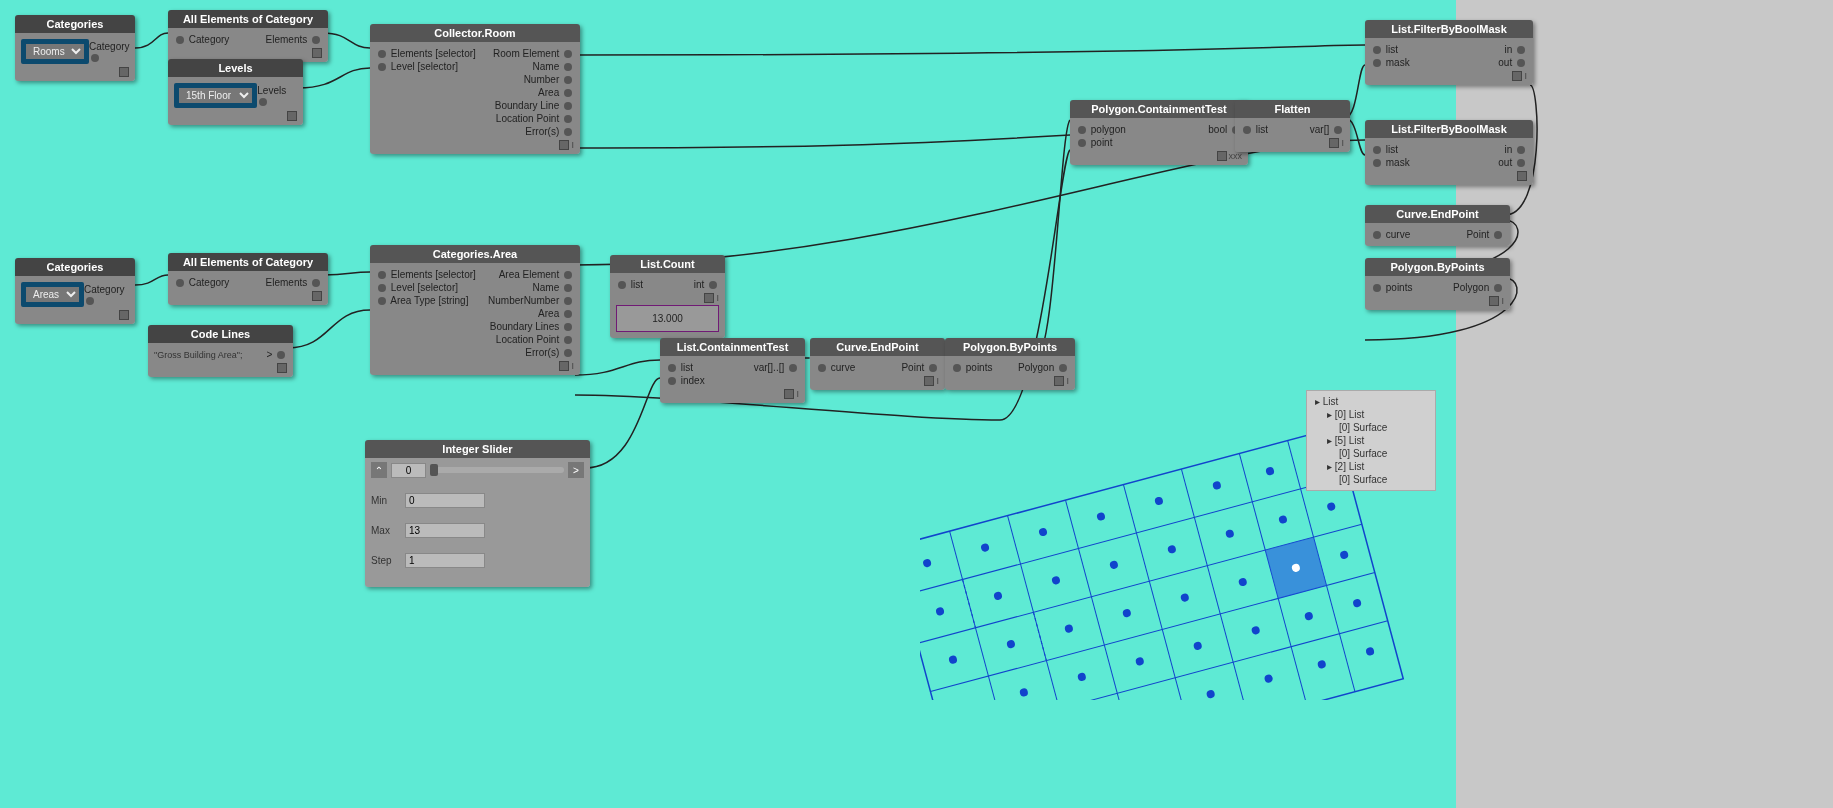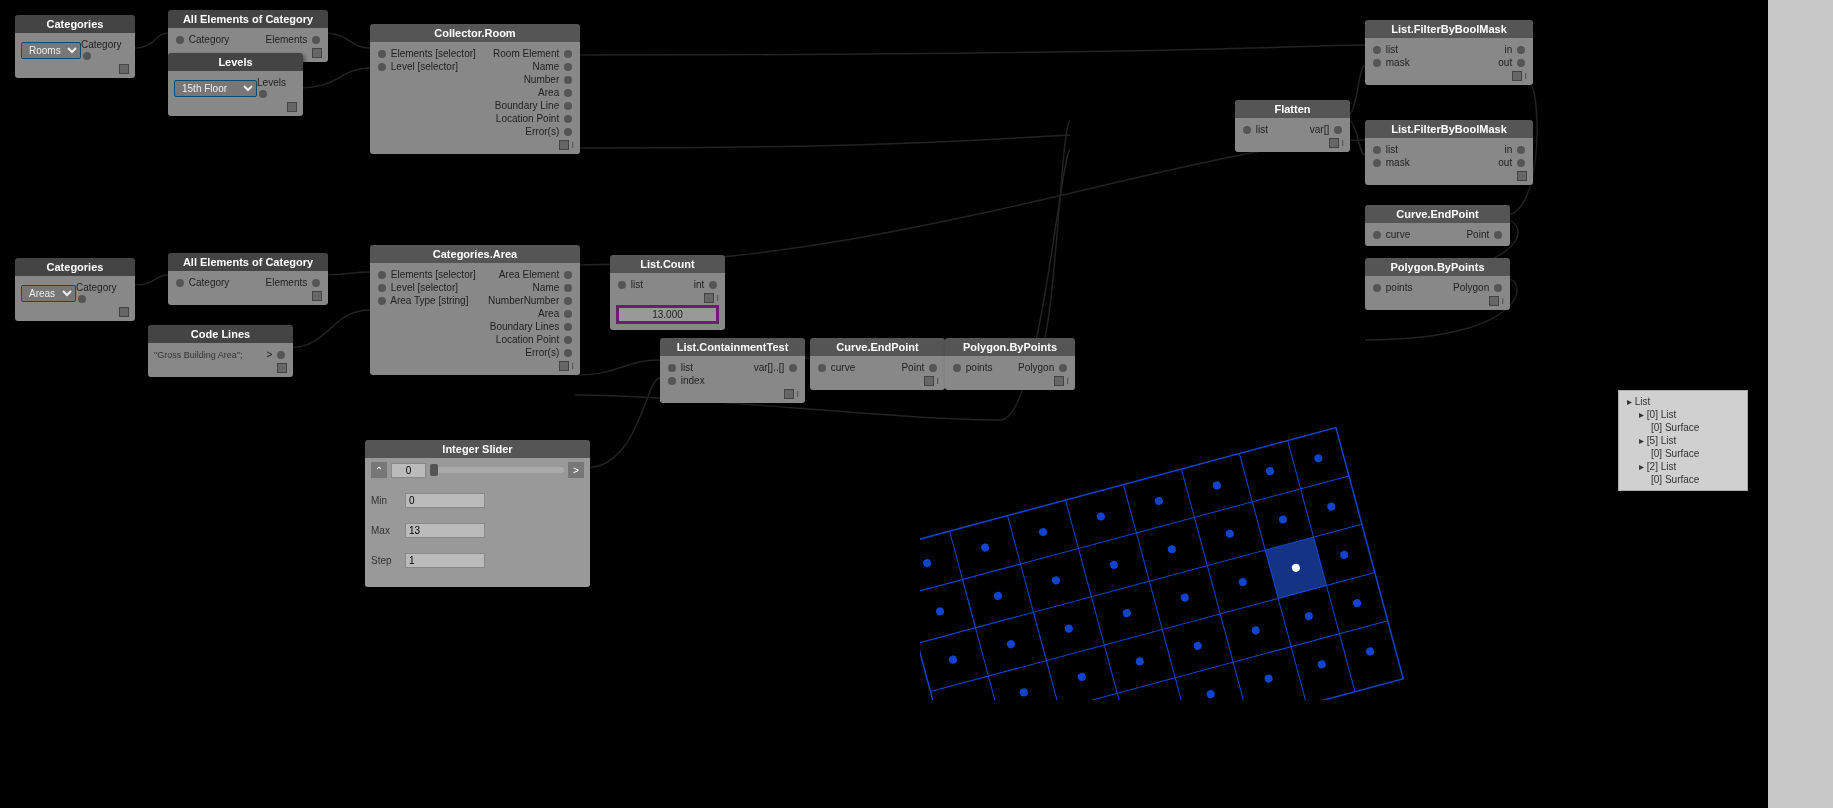--- a/index.html
+++ b/index.html
@@ -9,23 +9,23 @@
       font-size: 11px;
       overflow: hidden;
       width: 1833px;
       height: 808px;
       position: relative;
     }
 
     .canvas {
       position: absolute;
       top: 0; left: 0;
-      width: 1768px;
+      width: 1456px;
       height: 808px;
-      background: #000000;
+      background: #5eead4;
     }
 
     
     .node {
       position: absolute;
       border-radius: 3px;
       box-shadow: 2px 2px 4px rgba(0,0,0,0.4);
     }
 
     .node-header {
@@ -72,21 +72,21 @@
     .mini-checkbox {
       width: 10px;
       height: 10px;
       background: #666;
       border: 1px solid #444;
       display: inline-block;
     }
 
     .select-input {
       background: #777;
-      border: 1px solid #0c4a6e;
+      border: 5px solid #0c4a6e;
       color: #eee;
       font-size: 10px;
       padding: 1px 3px;
       border-radius: 2px;
     }
 
     
     .wires-svg {
       position: absolute;
       top: 0; left: 0;
@@ -146,23 +146,23 @@
       color: #333;
       width: 30px;
     }
 
     .node-dark-header {
       background: #444;
     }
 
     .value-display {
       background: #999;
-      border: 3px solid #701a75;
+      border: 1px solid #701a75;
       text-align: center;
-      padding: 1px 4px;
+      padding: 7px 4px;
       font-size: 10px;
       color: #222;
       margin: 2px auto;
     }
   </style>
 </head>
 <body>
 
 <div class="canvas">
 
@@ -236,21 +236,21 @@
       <div class="node-row">
         <span><span class="port-dot"></span> Category</span>
         <span>Elements <span class="port-dot"></span></span>
       </div>
       <div class="checkbox-area">
           <div class="mini-checkbox"></div>
         </div>
     </div>
   </div>
 
-  <div class="node" style="left:168px; top:53px; width:135px;">
+  <div class="node" style="left:168px; top:59px; width:135px;">
     <div class="node-header node-dark-header">
       <span>Levels</span>
     </div>
     <div class="node-body">
       <div class="node-row">
         <select class="select-input" style="width:90px;">
           <option>15th Floor</option>
         </select>
         <span>Levels <span class="port-dot"></span></span>
       </div>
@@ -476,20 +476,38 @@
         <span class="slider-label">Max</span>
         <input type="text" value="13" style="width: 80px; font-size: 10px; background: rgb(187, 187, 187); border: 1px solid rgb(136, 136, 136); padding: 1px 3px;">
       </div>
       <div class="slider-row">
         <span class="slider-label">Step</span>
         <input type="text" value="1" style="width: 80px; font-size: 10px; background: rgb(187, 187, 187); border: 1px solid rgb(136, 136, 136); padding: 1px 3px;">
       </div>
     </div>
   </div>
 
+  <div class="node" style="left:1070px; top:100px; width:178px;">
+    <div class="node-header" style="background:#555;">
+      <span>Polygon.ContainmentTest</span>
+    </div>
+    <div class="node-body">
+      <div class="node-row">
+        <span><span class="port-dot"></span> polygon</span>
+        <span>bool <span class="port-dot"></span></span>
+      </div>
+      <div class="node-row">
+        <span><span class="port-dot"></span> point</span>
+      </div>
+      <div class="checkbox-area">
+        <div class="mini-checkbox"></div>
+        <span style="font-size:9px; color:#444; margin-left:2px;">xxx</span>
+      </div>
+    </div>
+  </div>
 
   <div class="node" style="left:1235px; top:100px; width:115px;">
     <div class="node-header" style="background:#555;">
       <span>Flatten</span>
     </div>
     <div class="node-body">
       <div class="node-row">
         <span><span class="port-dot"></span> list</span>
         <span>var[] <span class="port-dot"></span></span>
       </div>

